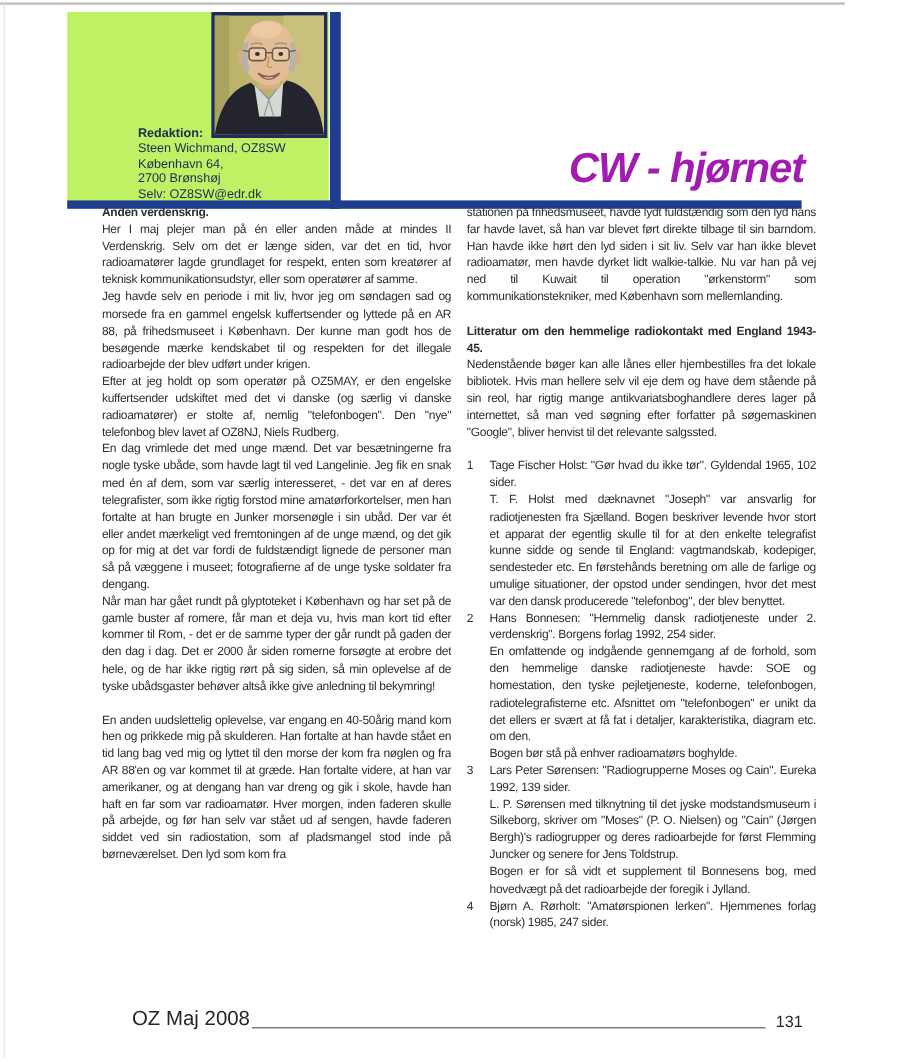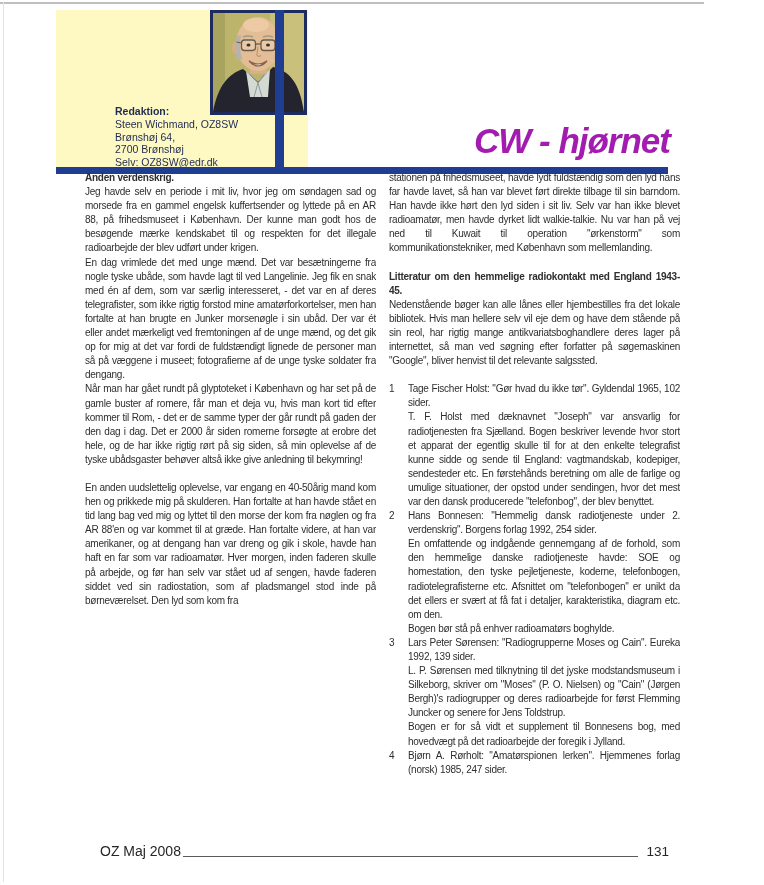--- a/index.html
+++ b/index.html
@@ -9,21 +9,21 @@
     font-family:"Liberation Sans", sans-serif;
     position:relative; overflow:hidden;
     -webkit-font-smoothing:antialiased;
   }
   .page { position:absolute; inset:0; }
 
   .top-rule { position:absolute; top:2px; left:0; width:704px; height:2px; background:#bfbfbf; }
   .left-rule { position:absolute; top:2px; left:3px; width:1px; height:880px; background:#e2e2e2; }
 
   
-  .editor-box { position:absolute; left:56px; top:10px; width:252px; height:158px; background:#fef9c3; }
+  .editor-box { position:absolute; left:56px; top:10px; width:218px; height:158px; background:#bef264; }
   .editor-photo { position:absolute; top:0px; right:1px; width:97px; height:105px; display:block; }
   .editor-text { position:absolute; left:59px; top:95px; font-size:10.5px; line-height:12.4px; color:#1e2a50; white-space:nowrap; }
   .ed-label { font-weight:bold; margin-bottom:1px; }
 
   .v-bar { position:absolute; left:275px; top:10px; width:9px; height:164px; background:#1f3d91; }
   .h-bar { position:absolute; left:56px; top:167px; width:612px; height:7px; background:#1f3d91; }
 
   .masthead-title {
     position:absolute; right:94px; top:121px;
     font-size:35px; font-weight:bold; font-style:italic;
@@ -40,21 +40,21 @@
   .bold { font-weight:bold; }
   .gap { margin-top:14px !important; }
 
   .book { display:flex; }
   .book-num { flex:none; width:19px; }
   .book-body { flex:1; }
 
   
   .footer { position:absolute; left:100px; right:95px; top:839px; height:20px;
             display:flex; align-items:flex-end; color:#262626; }
-  .footer-journal { font-size:14px; flex:none; }
+  .footer-journal { font-size:17px; flex:none;margin-left:10px; }
   .footer-rule { flex:1; border-bottom:1.4px solid #5a5a5a; margin:0 8px 2px 2px; height:1px; }
   .footer-page { font-size:13.5px; flex:none; }
 </style>
 </head>
 <body>
 
 <div class="page">
 
   <div class="top-rule"></div>
   <div class="left-rule"></div>
@@ -96,33 +96,35 @@
       <ellipse cx="38.5" cy="35" rx="2" ry="1.6" fill="#3a3026"></ellipse>
       <ellipse cx="58" cy="35" rx="2" ry="1.6" fill="#3a3026"></ellipse>
 
       <path d="M48,37 L46.8,45 Q48.5,47.5 51,45.5" fill="none" stroke="#c09468" stroke-width="1.1"></path>
 
       <path d="M39,51 Q48,57 57,51 Q48,61 39,51 Z" fill="#e9e2d6" stroke="#8a5f49" stroke-width="1.2"></path>
     </svg>
     <div class="editor-text">
       <div class="ed-label">Redaktion:</div>
       <div>Steen Wichmand, OZ8SW</div>
-      <div>Brønshøj 64,</div>
+      <div>København 64,</div>
       <div>2700 Brønshøj</div>
       <div>Selv: OZ8SW@edr.dk</div>
     </div>
   </div>
 
   <div class="v-bar"></div>
   <div class="masthead-title">CW - hjørnet</div>
   <div class="h-bar"></div>
 
   <div class="col col-left">
     <p class="bold">Anden verdenskrig.</p>
+    <p>Her I maj plejer man på én eller anden måde at mindes II Verdenskrig. Selv om det er længe siden, var det en tid, hvor radioamatører lagde grundlaget for respekt, enten som kreatører af teknisk kommunikationsudstyr, eller som operatører af samme.</p>
     <p>Jeg havde selv en periode i mit liv, hvor jeg om søndagen sad og morsede fra en gammel engelsk kuffertsender og lyttede på en AR 88, på frihedsmuseet i København. Der kunne man godt hos de besøgende mærke kendskabet til og respekten for det illegale radioarbejde der blev udført under krigen.</p>
+    <p>Efter at jeg holdt op som operatør på OZ5MAY, er den engelske kuffertsender udskiftet med det vi danske (og særlig vi danske radioamatører) er stolte af, nemlig "telefonbogen". Den "nye" telefonbog blev lavet af OZ8NJ, Niels Rudberg.</p>
     <p>En dag vrimlede det med unge mænd. Det var besætningerne fra nogle tyske ubåde, som havde lagt til ved Langelinie. Jeg fik en snak med én af dem, som var særlig interesseret, - det var en af deres telegrafister, som ikke rigtig forstod mine amatørforkortelser, men han fortalte at han brugte en Junker morsenøgle i sin ubåd. Der var ét eller andet mærkeligt ved fremtoningen af de unge mænd, og det gik op for mig at det var fordi de fuldstændigt lignede de personer man så på væggene i museet; fotografierne af de unge tyske soldater fra dengang.</p>
     <p>Når man har gået rundt på glyptoteket i København og har set på de gamle buster af romere, får man et deja vu, hvis man kort tid efter kommer til Rom, - det er de samme typer der går rundt på gaden der den dag i dag. Det er 2000 år siden romerne forsøgte at erobre det hele, og de har ikke rigtig rørt på sig siden, så min oplevelse af de tyske ubådsgaster behøver altså ikke give anledning til bekymring!</p>
     <p class="gap">En anden uudslettelig oplevelse, var engang en 40-50årig mand kom hen og prikkede mig på skulderen. Han fortalte at han havde stået en tid lang bag ved mig og lyttet til den morse der kom fra nøglen og fra AR 88'en og var kommet til at græde. Han fortalte videre, at han var amerikaner, og at dengang han var dreng og gik i skole, havde han haft en far som var radioamatør. Hver morgen, inden faderen skulle på arbejde, og før han selv var stået ud af sengen, havde faderen siddet ved sin radiostation, som af pladsmangel stod inde på børneværelset. Den lyd som kom fra</p>
   </div>
 
   <div class="col col-right">
     <p>stationen på frihedsmuseet, havde lydt fuldstændig som den lyd hans far havde lavet, så han var blevet ført direkte tilbage til sin barndom. Han havde ikke hørt den lyd siden i sit liv. Selv var han ikke blevet radioamatør, men havde dyrket lidt walkie-talkie. Nu var han på vej ned til Kuwait til operation "ørkenstorm" som kommunikationstekniker, med København som mellemlanding.</p>
     <p class="bold gap">Litteratur om den hemmelige radiokontakt med England 1943-45.</p>
     <p>Nedenstående bøger kan alle lånes eller hjembestilles fra det lokale bibliotek. Hvis man hellere selv vil eje dem og have dem stående på sin reol, har rigtig mange antikvariatsboghandlere deres lager på internettet, så man ved søgning efter forfatter på søgemaskinen "Google", bliver henvist til det relevante salgssted.</p>
 

